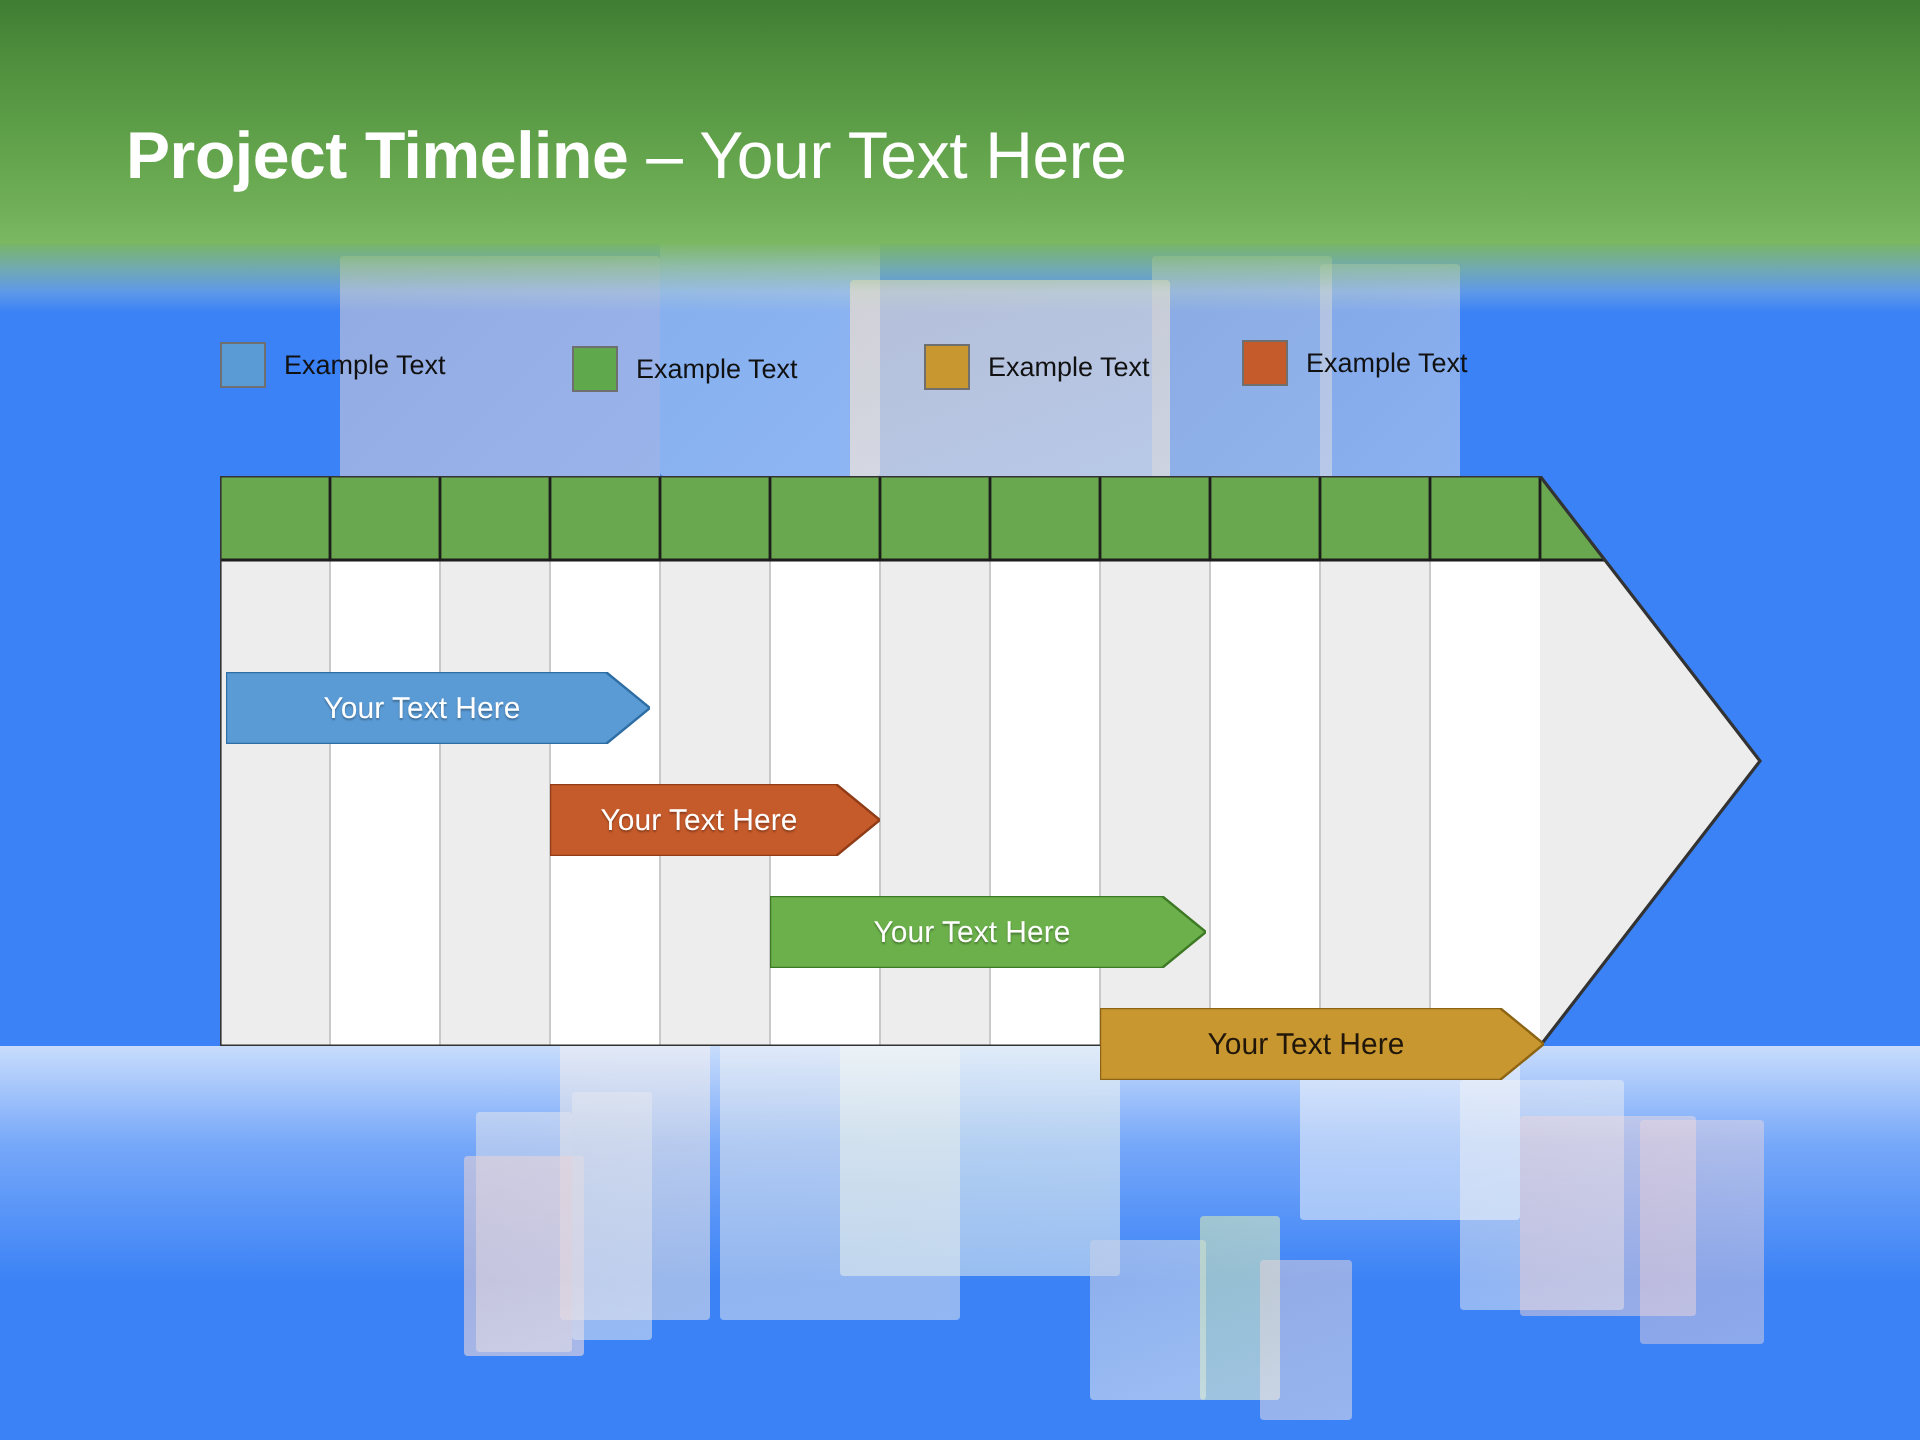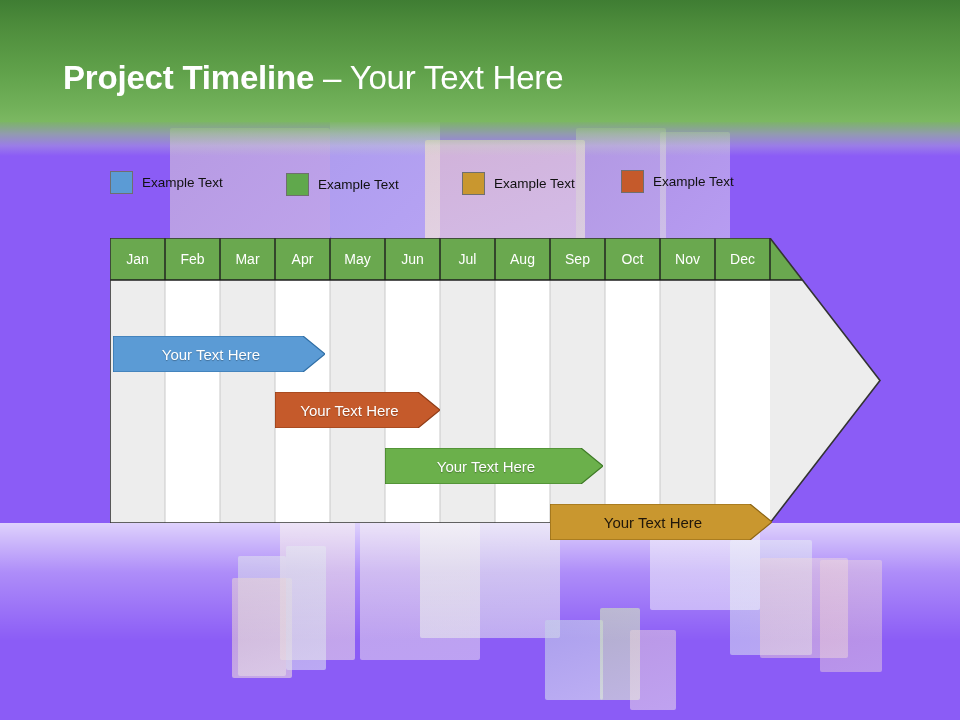--- a/index.html
+++ b/index.html
@@ -11,21 +11,21 @@
     height: 720px;
     overflow: hidden;
     font-family: "Liberation Sans", sans-serif;
     background: #ffffff;
   }
 
   #slide {
     position: relative;
     width: 960px;
     height: 720px;
-    background: #8b5cf6;
+    background: #3b82f6;
     overflow: hidden;
   }
 
   
   .bg-layer {
     position: absolute;
     inset: 0;
     overflow: hidden;
     pointer-events: none;
   }
@@ -284,34 +284,20 @@
           <line x1="330" y1="42" x2="330" y2="285" stroke="#c9c9c9" stroke-width="1"></line>
           <line x1="385" y1="42" x2="385" y2="285" stroke="#c9c9c9" stroke-width="1"></line>
           <line x1="440" y1="42" x2="440" y2="285" stroke="#c9c9c9" stroke-width="1"></line>
           <line x1="495" y1="42" x2="495" y2="285" stroke="#c9c9c9" stroke-width="1"></line>
           <line x1="550" y1="42" x2="550" y2="285" stroke="#c9c9c9" stroke-width="1"></line>
           <line x1="605" y1="42" x2="605" y2="285" stroke="#c9c9c9" stroke-width="1"></line>
           <line x1="0" y1="42" x2="770" y2="42" stroke="#1d1d1d" stroke-width="1.4"></line>
         </g>
         <polygon points="0,0 660,0 770,142.5 660,285 0,285" fill="none" stroke="#333333" stroke-width="1.6"></polygon>
       </svg>
-    <div id="month-row">
-        <div class="month-cell" style="left: 0px; width: 55px;">Jan</div>
-        <div class="month-cell" style="left: 55px; width: 55px;">Feb</div>
-        <div class="month-cell" style="left: 110px; width: 55px;">Mar</div>
-        <div class="month-cell" style="left: 165px; width: 55px;">Apr</div>
-        <div class="month-cell" style="left: 220px; width: 55px;">May</div>
-        <div class="month-cell" style="left: 275px; width: 55px;">Jun</div>
-        <div class="month-cell" style="left: 330px; width: 55px;">Jul</div>
-        <div class="month-cell" style="left: 385px; width: 55px;">Aug</div>
-        <div class="month-cell" style="left: 440px; width: 55px;">Sep</div>
-        <div class="month-cell" style="left: 495px; width: 55px;">Oct</div>
-        <div class="month-cell" style="left: 550px; width: 55px;">Nov</div>
-        <div class="month-cell" style="left: 605px; width: 55px;">Dec</div>
-      </div>
     <div id="bars">
         <div class="task-bar" style="left: 3px; top: 98px; width: 212px;">
           <svg class="bar-shape" viewBox="0 0 212 36" preserveAspectRatio="none">
             <polygon points="0,0 190,0 212,18 190,36 0,36" fill="#5b9bd5" stroke="#2f6ea5" stroke-width="1.2"></polygon>
           </svg>
           <span class="task-label light">Your  Text Here</span>
         </div>
         <div class="task-bar" style="left: 165px; top: 154px; width: 165px;">
           <svg class="bar-shape" viewBox="0 0 165 36" preserveAspectRatio="none">
             <polygon points="0,0 143,0 165,18 143,36 0,36" fill="#c55a2b" stroke="#8f3c17" stroke-width="1.2"></polygon>

